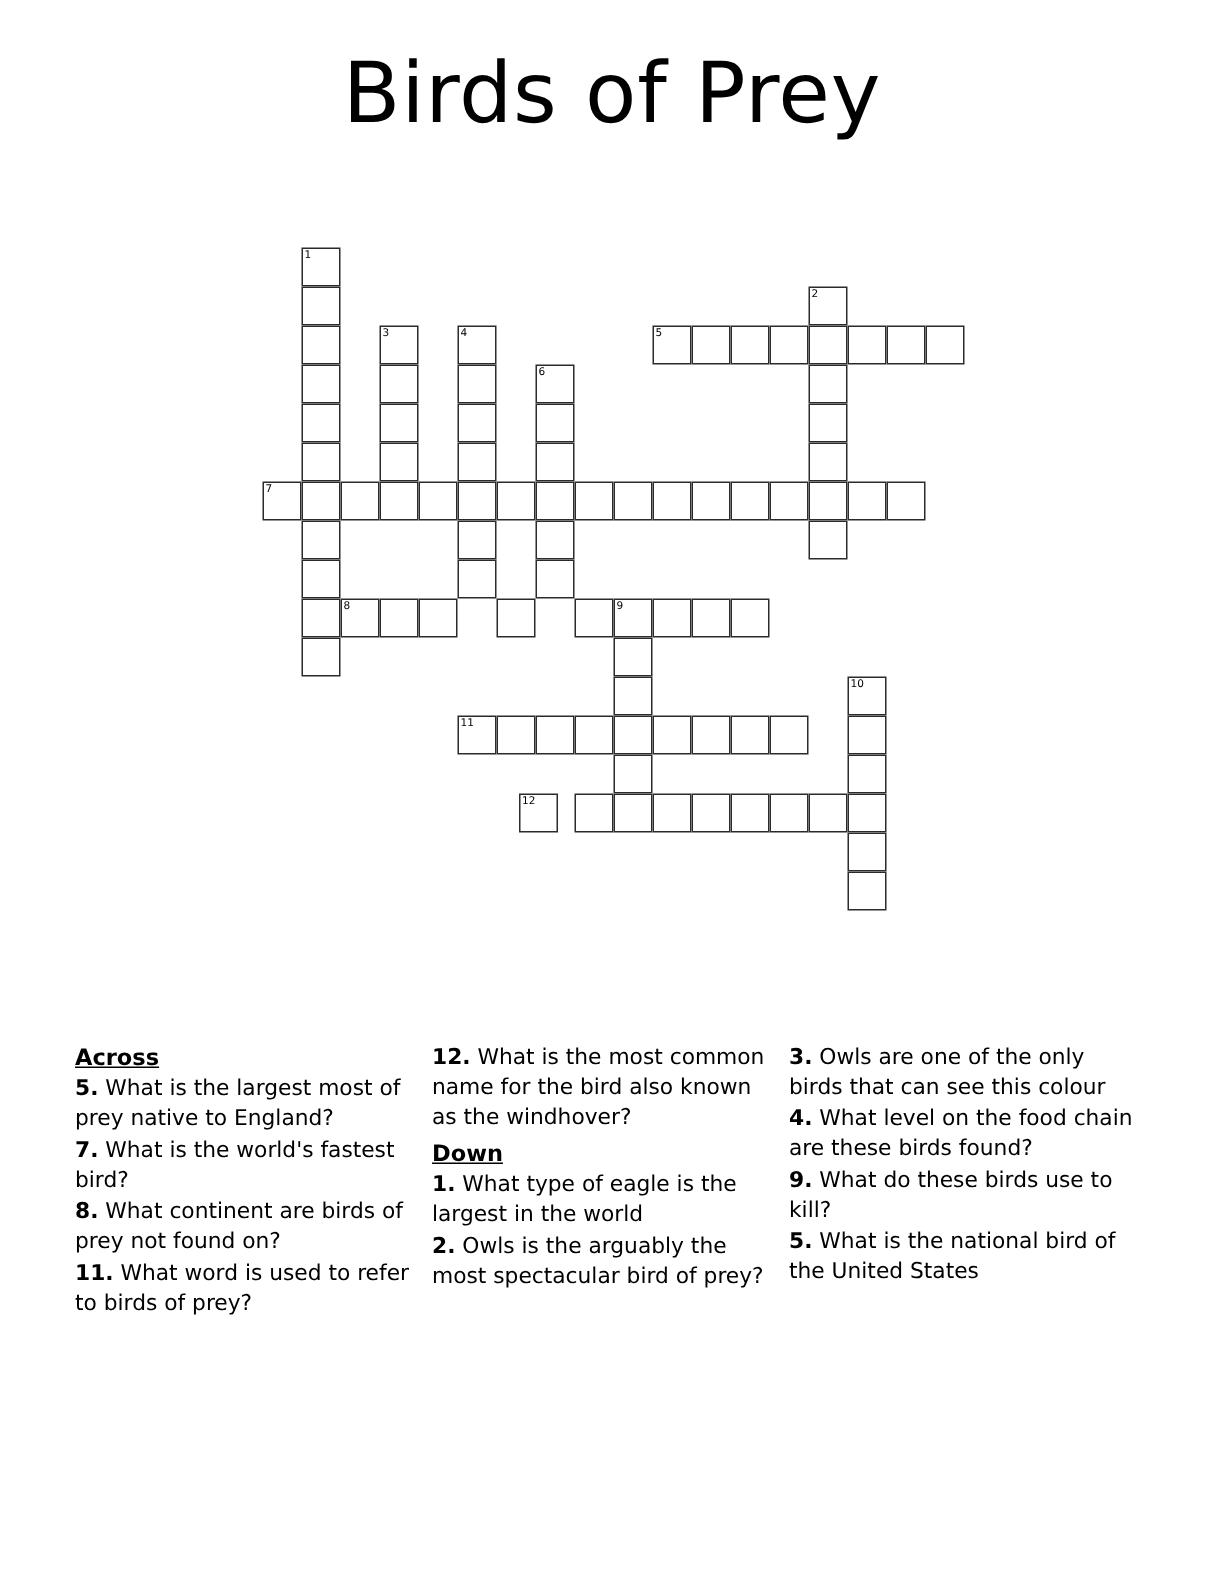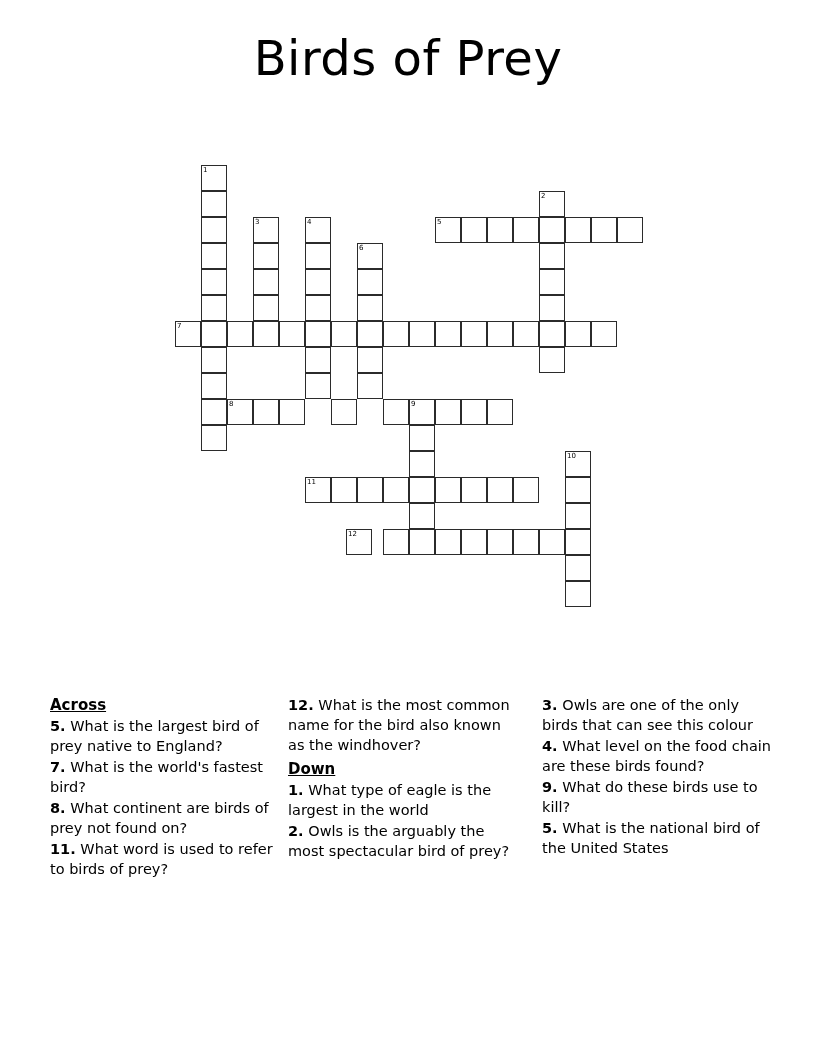--- a/index.html
+++ b/index.html
@@ -19,21 +19,21 @@
     position: relative;
     width: 816px;
     height: 1056px;
   }
   .title {
     position: absolute;
     top: 30px;
     left: 0;
     width: 816px;
     text-align: center;
-    font-size: 48px;
+    font-size: 56px;
     font-weight: normal;
     letter-spacing: 0.5px;
     font-family: "DejaVu Sans", sans-serif;
   }
   #grid-wrap {
     position: absolute;
     left: 0;
     top: 160px;
     width: 816px;
     height: 460px;
@@ -62,21 +62,21 @@
   }
   .col {
     position: absolute;
     top: 0;
     width: 232px;
     font-size: 14.5px;
     line-height: 20px;
   }
   .col.c1 { left: 4px; }
   .col.c2 { left: 242px; }
-  .col.c3 { left: 496px; }
+  .col.c3 { left: 480px; }
   .sec-head {
     font-weight: bold;
     text-decoration: underline;
     font-size: 15px;
     margin: 0 0 1px 0;
     display: block;
   }
   .sec-head.down { margin-top: 4px; }
   .clue {
     display: block;
@@ -205,21 +205,21 @@
       <div class="cell" style="left: 461px; top: 369px; width: 26px; height: 26px;"></div>
       <div class="cell" style="left: 487px; top: 369px; width: 26px; height: 26px;"></div>
       <div class="cell" style="left: 513px; top: 369px; width: 26px; height: 26px;"></div>
       <div class="cell" style="left: 539px; top: 369px; width: 26px; height: 26px;"></div>
     </div>
 
   <div id="clues">
     <div class="col c1">
       <span class="sec-head">Across</span>
       <div id="col1-list">
-          <span class="clue"><b>5.</b><span> What is the largest bird of prey native to England?</span></span>
+          <span class="clue"><b>5.</b><span> What is the largest most of prey native to England?</span></span>
           <span class="clue"><b>7.</b><span> What is the world's fastest bird?</span></span>
           <span class="clue"><b>8.</b><span> What continent are birds of prey not found on?</span></span>
           <span class="clue"><b>11.</b><span> What word is used to refer to birds of prey?</span></span>
         </div>
     </div>
     <div class="col c2">
       <div id="col2-top">
           <span class="clue"><b>12.</b><span> What is the most common name for the bird also known as the windhover?</span></span>
         </div>
       <span class="sec-head down">Down</span>

